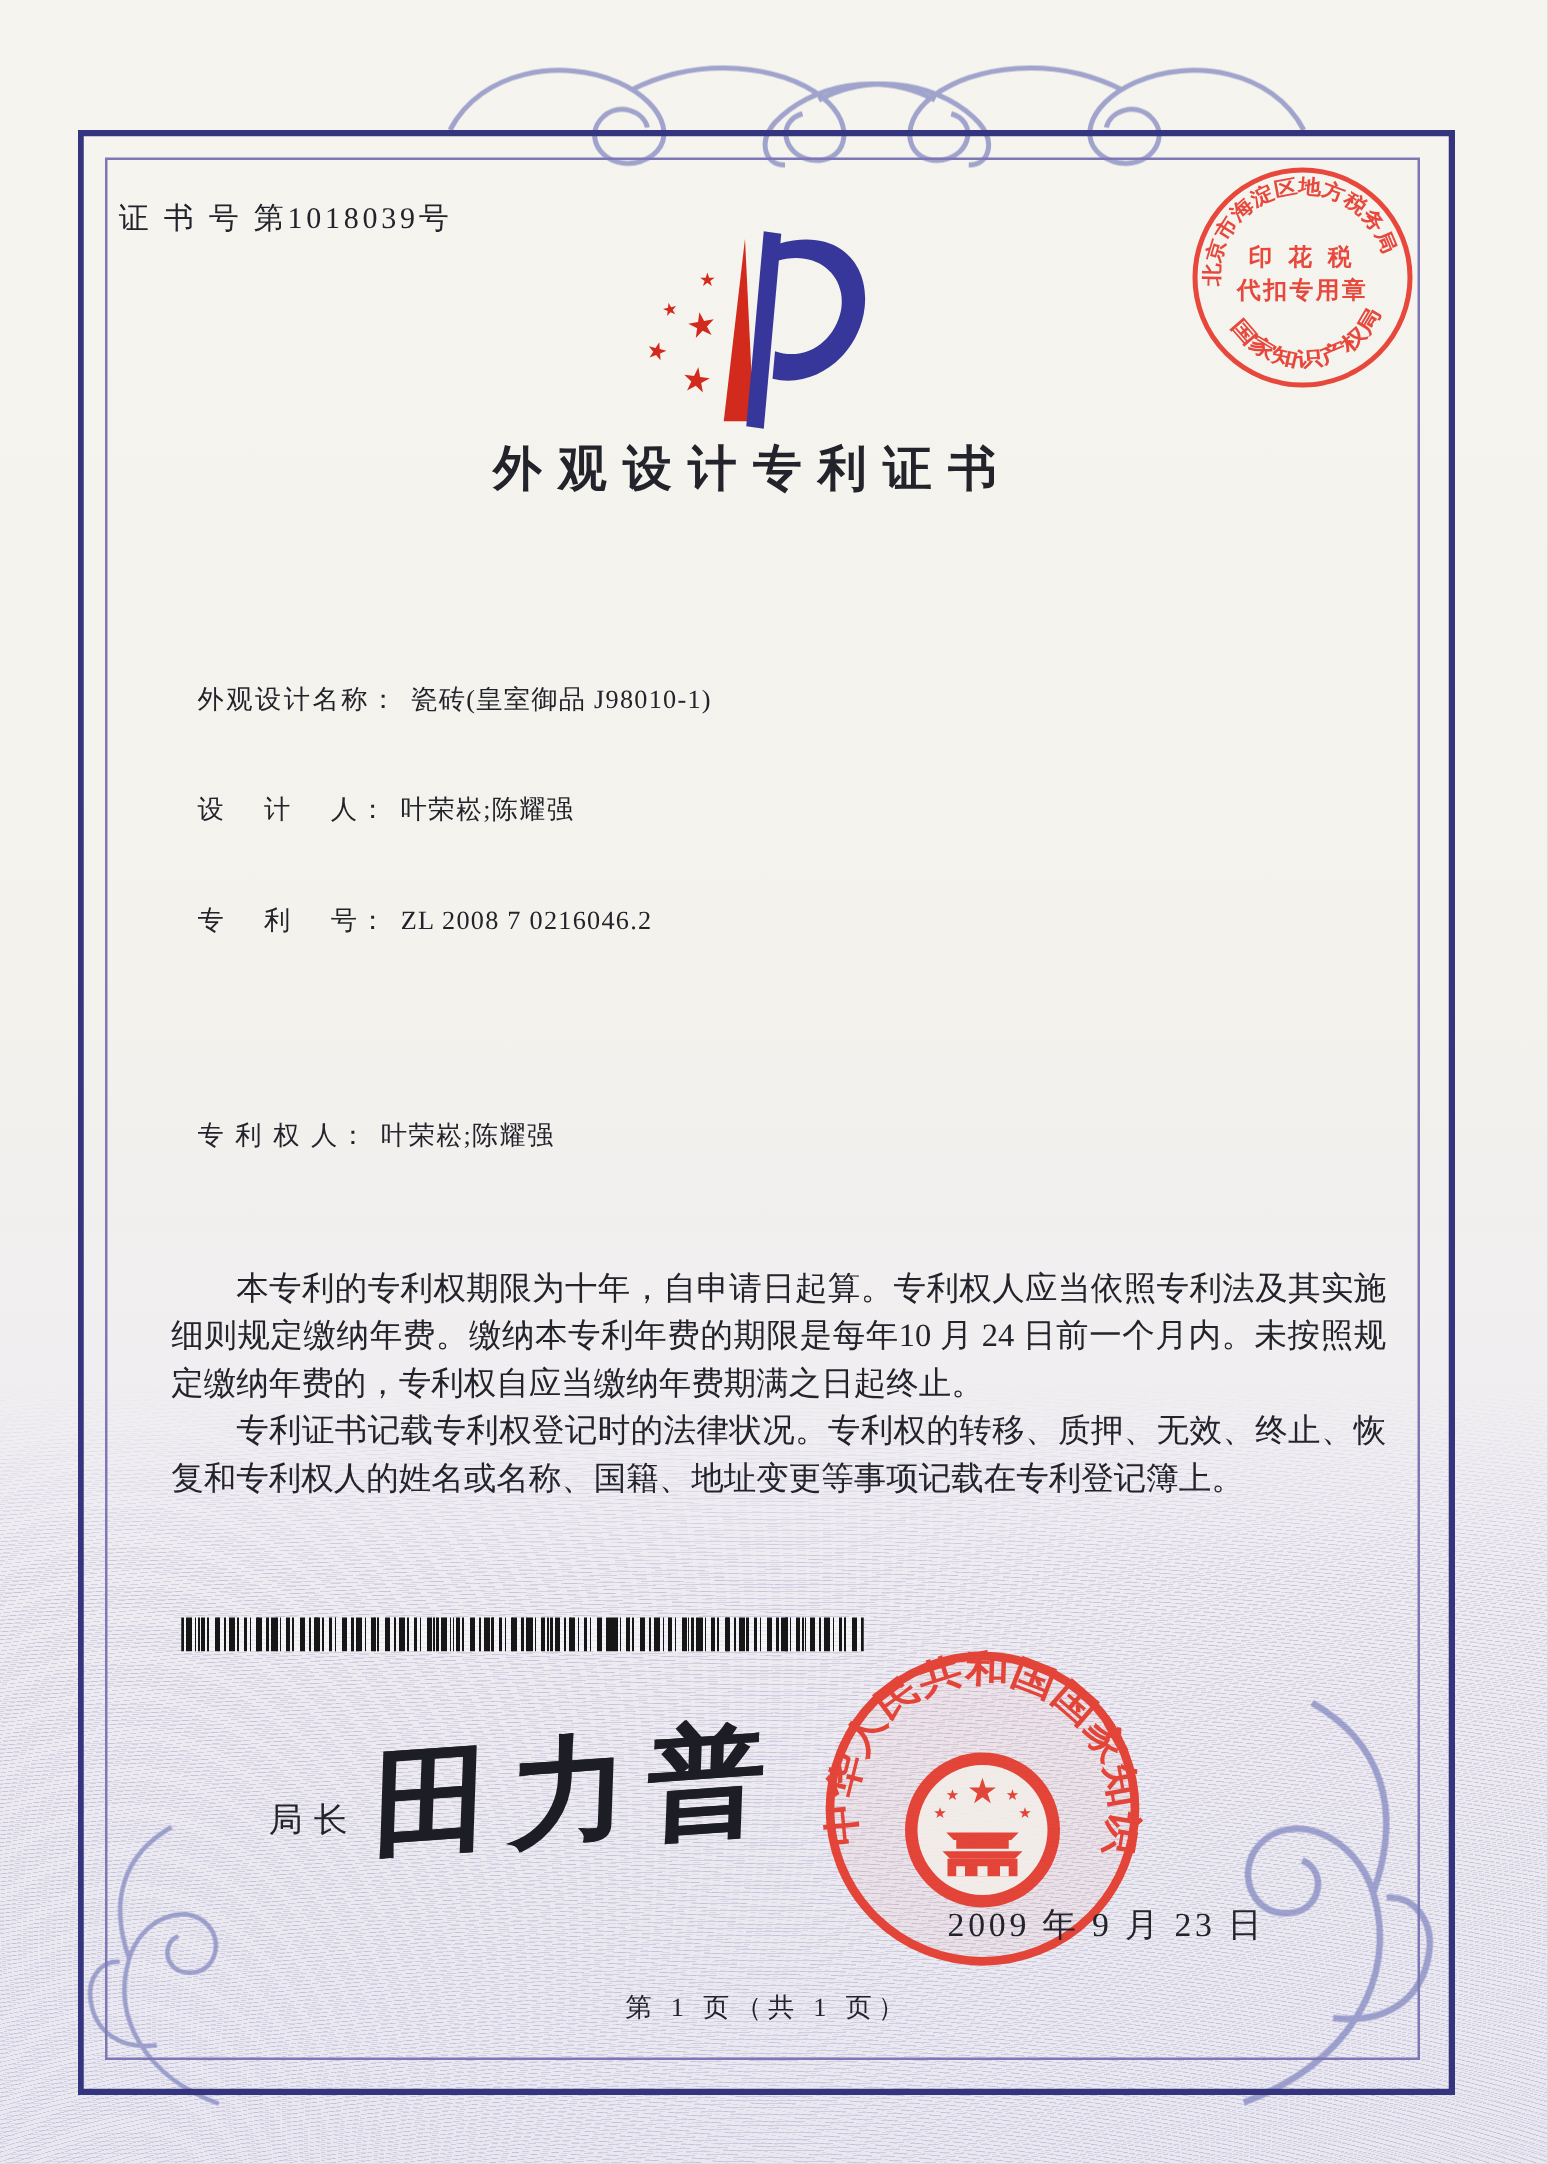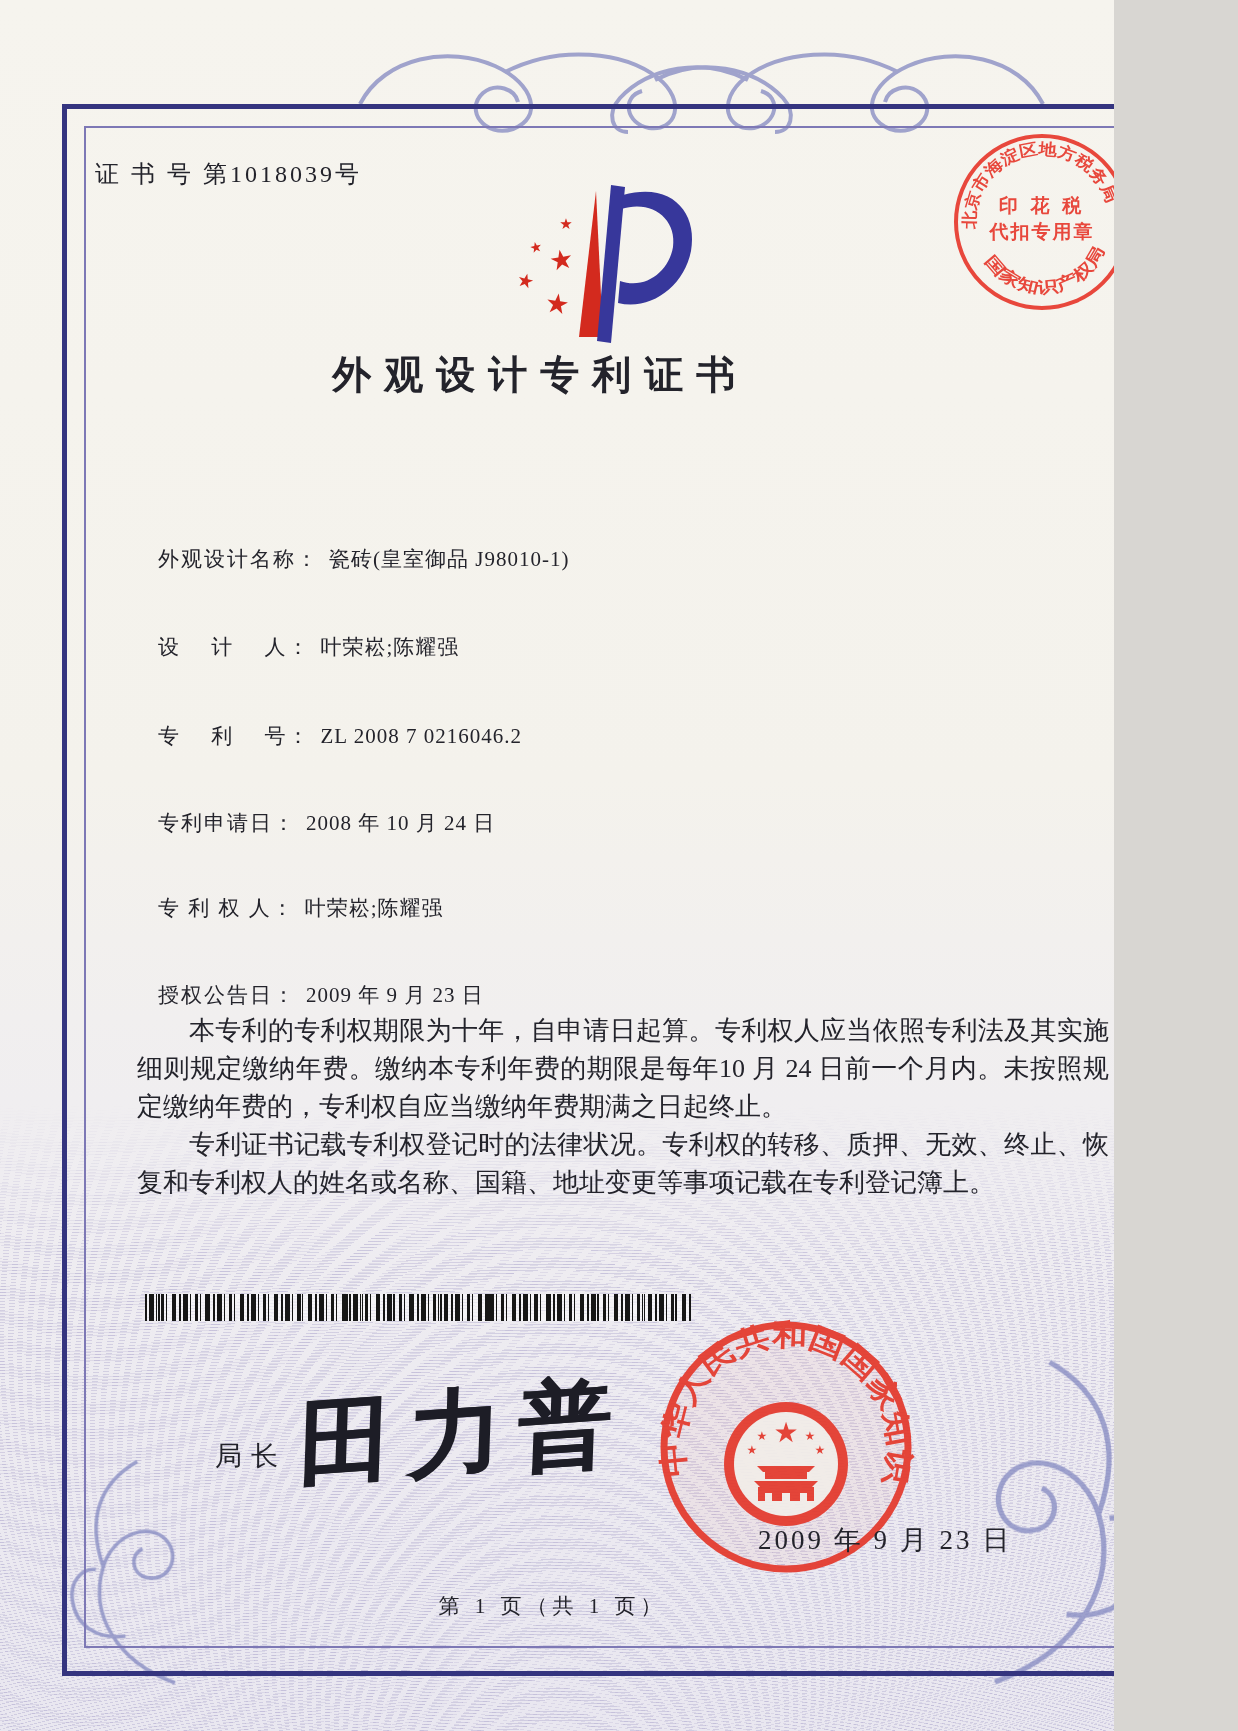--- a/index.html
+++ b/index.html
@@ -1,17 +1,17 @@
 <!DOCTYPE html>
 <html><head>
 <meta charset="utf-8">
 <style>
   html,body{margin:0;padding:0;background:#d8d6d2;}
   .page{
-    position:relative;width:1114px;height:1731px;overflow:hidden;
+    position:relative;width:1238px;height:1731px;overflow:hidden;
     background:linear-gradient(180deg,#f6f4ee 0%,#f4f2ec 45%,#efedf1 68%,#e9e7f0 100%);
     font-family:"Liberation Serif","DejaVu Serif",serif;color:#23232b;
   }
   .guilloche{
     position:absolute;left:0;right:0;top:1105px;bottom:0;z-index:0;
     background-image:
       repeating-radial-gradient(1200px 430px at 50% 140%, rgba(150,142,192,.30) 0 1.5px, rgba(0,0,0,0) 1.5px 8px),
       repeating-radial-gradient(1500px 520px at 8% 160%, rgba(150,142,192,.18) 0 1.5px, rgba(0,0,0,0) 1.5px 9px);
     -webkit-mask-image:linear-gradient(180deg,transparent 0,#000 160px);
             mask-image:linear-gradient(180deg,transparent 0,#000 160px);
@@ -126,28 +126,22 @@
 
   <div class="field f1">
     <span class="lbl">外观设计名称：</span><span class="val">瓷砖(皇室御品 J98010-1)</span>
   </div>
   <div class="field f2">
     <span class="lbl">设　 计　 人：</span><span class="val">叶荣崧;陈耀强</span>
   </div>
   <div class="field f3">
     <span class="lbl">专　 利　 号：</span><span class="val">ZL 2008 7 0216046.2</span>
   </div>
-  <div class="field f4">
-    <span class="lbl">专利申请日：</span><span class="val">2008 年 10 月 24 日</span>
-  </div>
   <div class="field f5">
     <span class="lbl">专 利 权 人：</span><span class="val">叶荣崧;陈耀强</span>
-  </div>
-  <div class="field f6">
-    <span class="lbl">授权公告日：</span><span class="val">2009 年 9 月 23 日</span>
   </div>
 
   <div class="body-text">
     <p>本专利的专利权期限为十年，自申请日起算。专利权人应当依照专利法及其实施细则规定缴纳年费。缴纳本专利年费的期限是每年10 月 24 日前一个月内。未按照规定缴纳年费的，专利权自应当缴纳年费期满之日起终止。</p>
     <p>专利证书记载专利权登记时的法律状况。专利权的转移、质押、无效、终止、恢复和专利权人的姓名或名称、国籍、地址变更等事项记载在专利登记簿上。</p>
   </div>
 
   <div class="barcode"></div>
 
   <div class="sig-label">局长</div>

